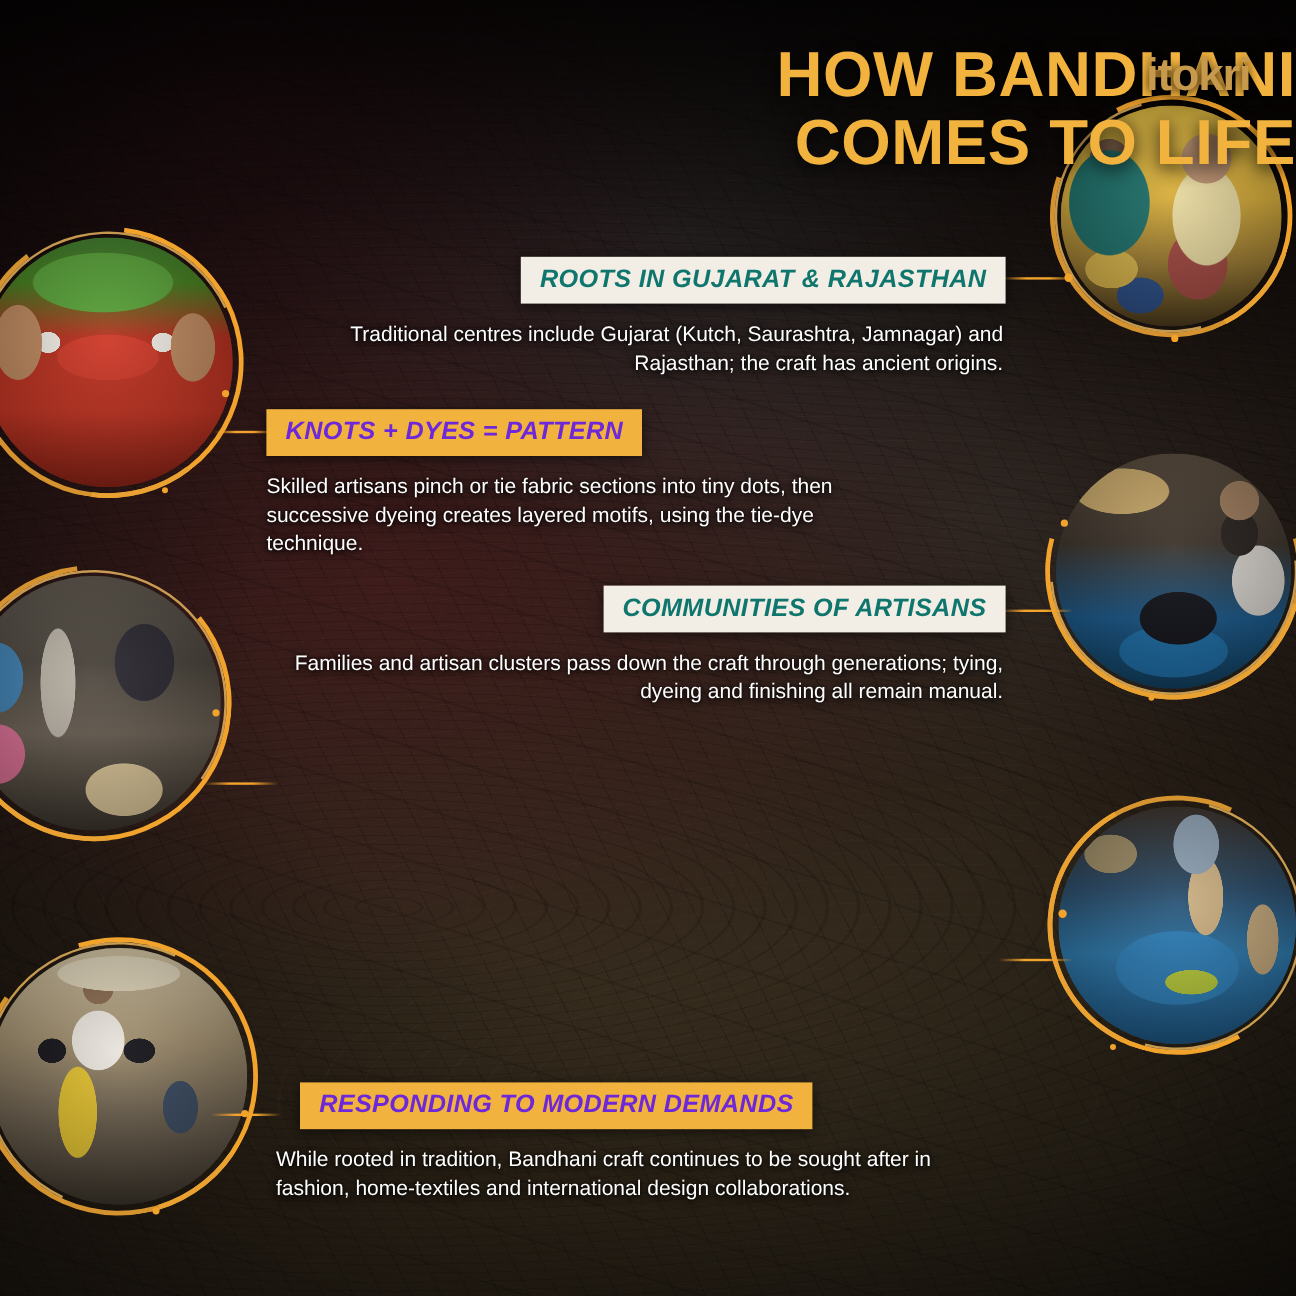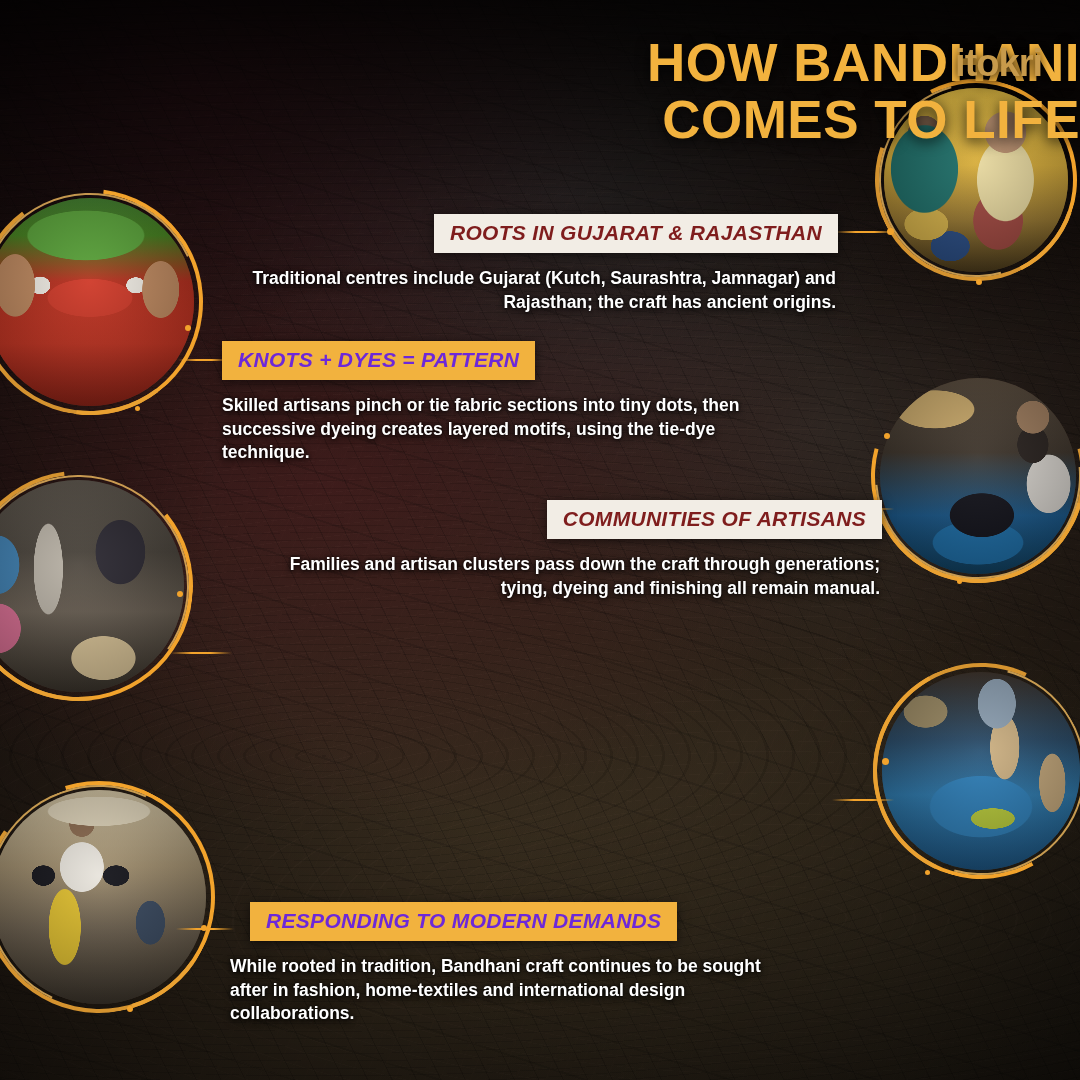--- a/index.html
+++ b/index.html
@@ -201,30 +201,30 @@
   
   .sec { position:absolute; z-index:10; }
   .tag {
     display:inline-block;
     padding:7px 16px 8px;
     font-size:21px;
     font-weight:800;
     font-style:italic;
     letter-spacing:.3px;
     white-space:nowrap;
-    color:#7f1d1d;
+    color:#0f766e;
     background:#F2EDE5;
     box-shadow:0 2px 10px rgba(0,0,0,.55);
   }
   .tag.amber { background:#F2B23E; color:#6d28d9; }
   .body {
     margin-top:14px;
     font-size:17.5px;
     line-height:23.5px;
-    font-weight:700;
+    font-weight:400;
     color:#FFFFFF;
     text-shadow:0 2px 7px rgba(0,0,0,.9), 0 0 3px rgba(0,0,0,.8);
   }
   .al-left   { text-align:left; }
   .al-right  { text-align:right; }
 </style>
 </head>
 <body>
 
 <div id="poster">
@@ -342,21 +342,21 @@
     <div class="body al-right" style="padding-right:2px;">Traditional centres include Gujarat (Kutch, Saurashtra, Jamnagar) and Rajasthan; the craft has ancient origins.</div>
   </div>
 
   <div class="sec" style="left:222px; top:341px; width:540px;">
     <div style="text-align:left;">
       <span class="tag amber">KNOTS + DYES = PATTERN</span>
     </div>
     <div class="body al-left">Skilled artisans pinch or tie fabric sections into tiny dots, then successive dyeing creates layered motifs, using the tie-dye technique.</div>
   </div>
 
-  <div class="sec" style="left:244px; top:500px; width:594px;margin-left:44px;">
+  <div class="sec" style="left:244px; top:488px; width:594px;">
     <div style="text-align:right;">
       <span class="tag">COMMUNITIES OF ARTISANS</span>
     </div>
     <div class="body al-right" style="padding-right:2px;">Families and artisan clusters pass down the craft through generations; tying, dyeing and finishing all remain manual.</div>
   </div>
 
   <div class="sec" style="left:228px; top:632px; width:540px;">
   </div>
 
 

